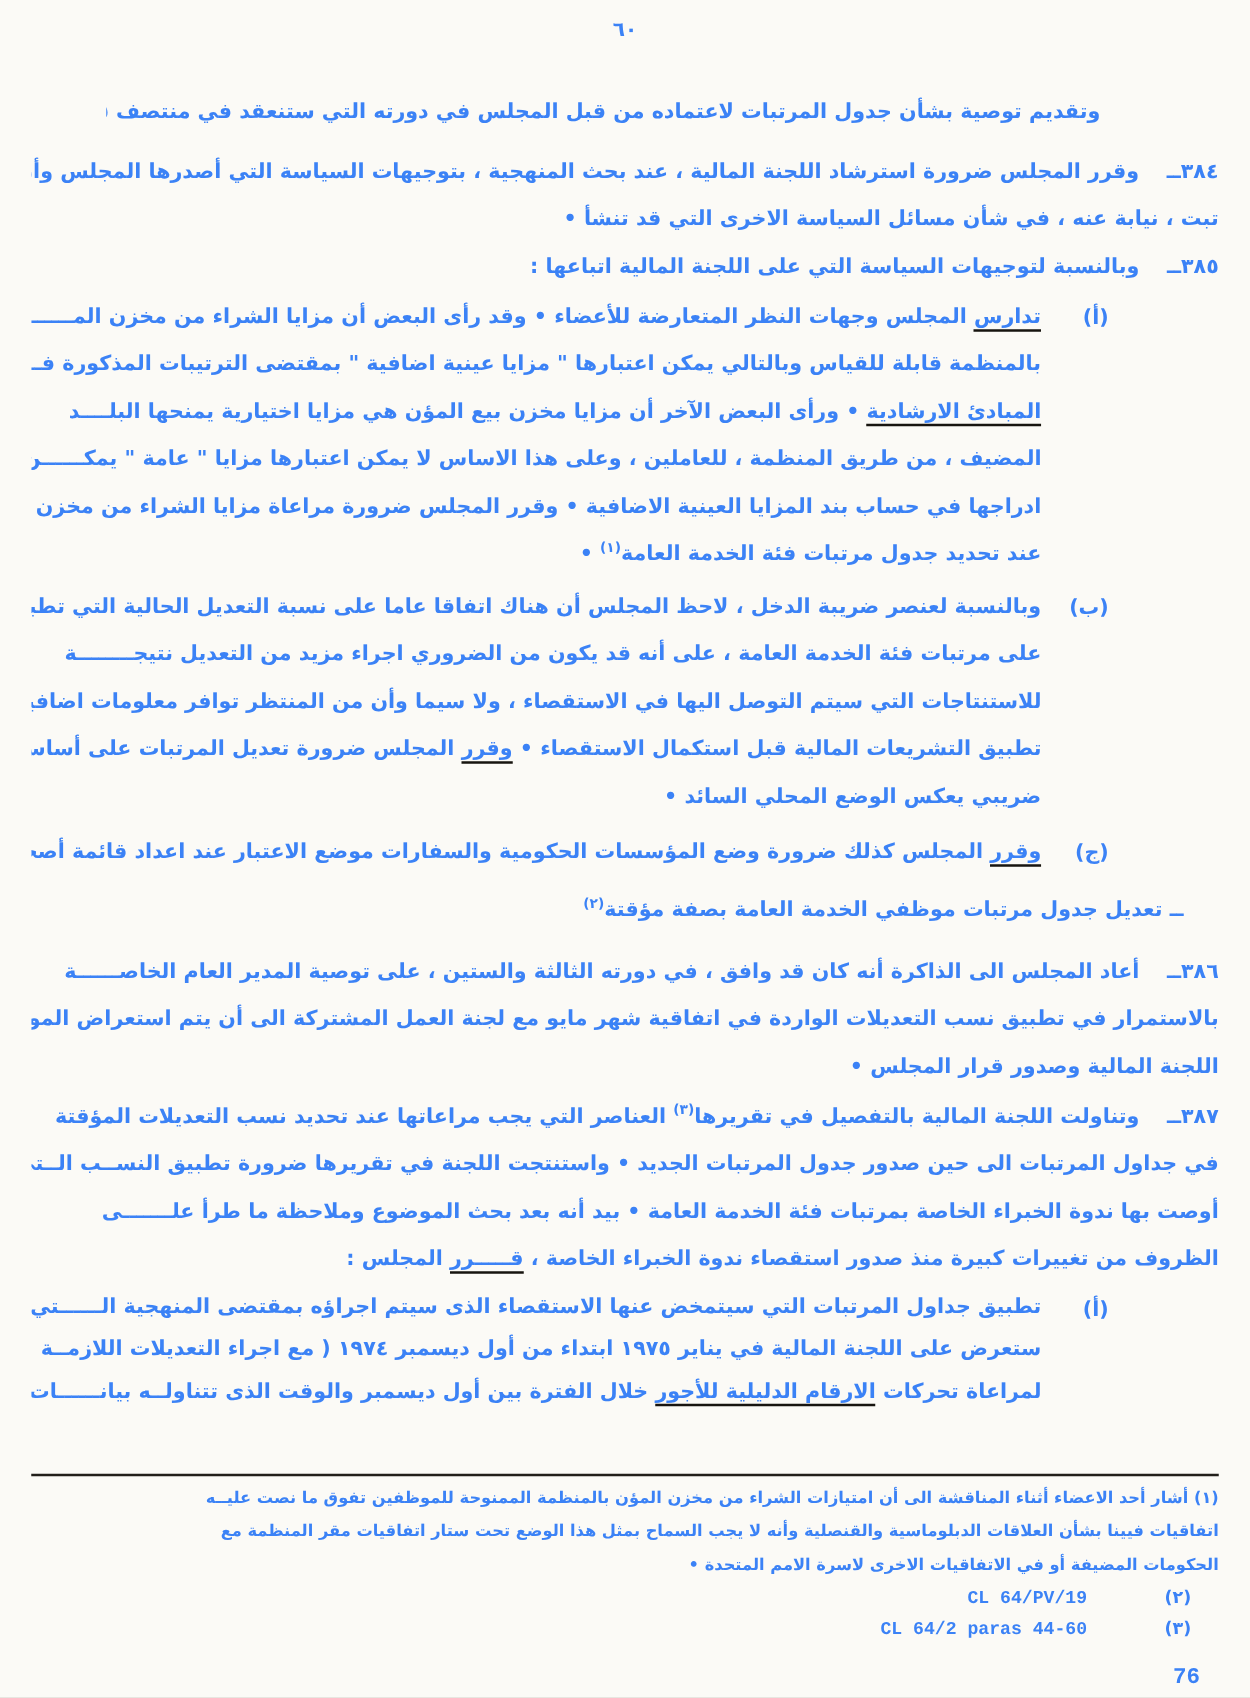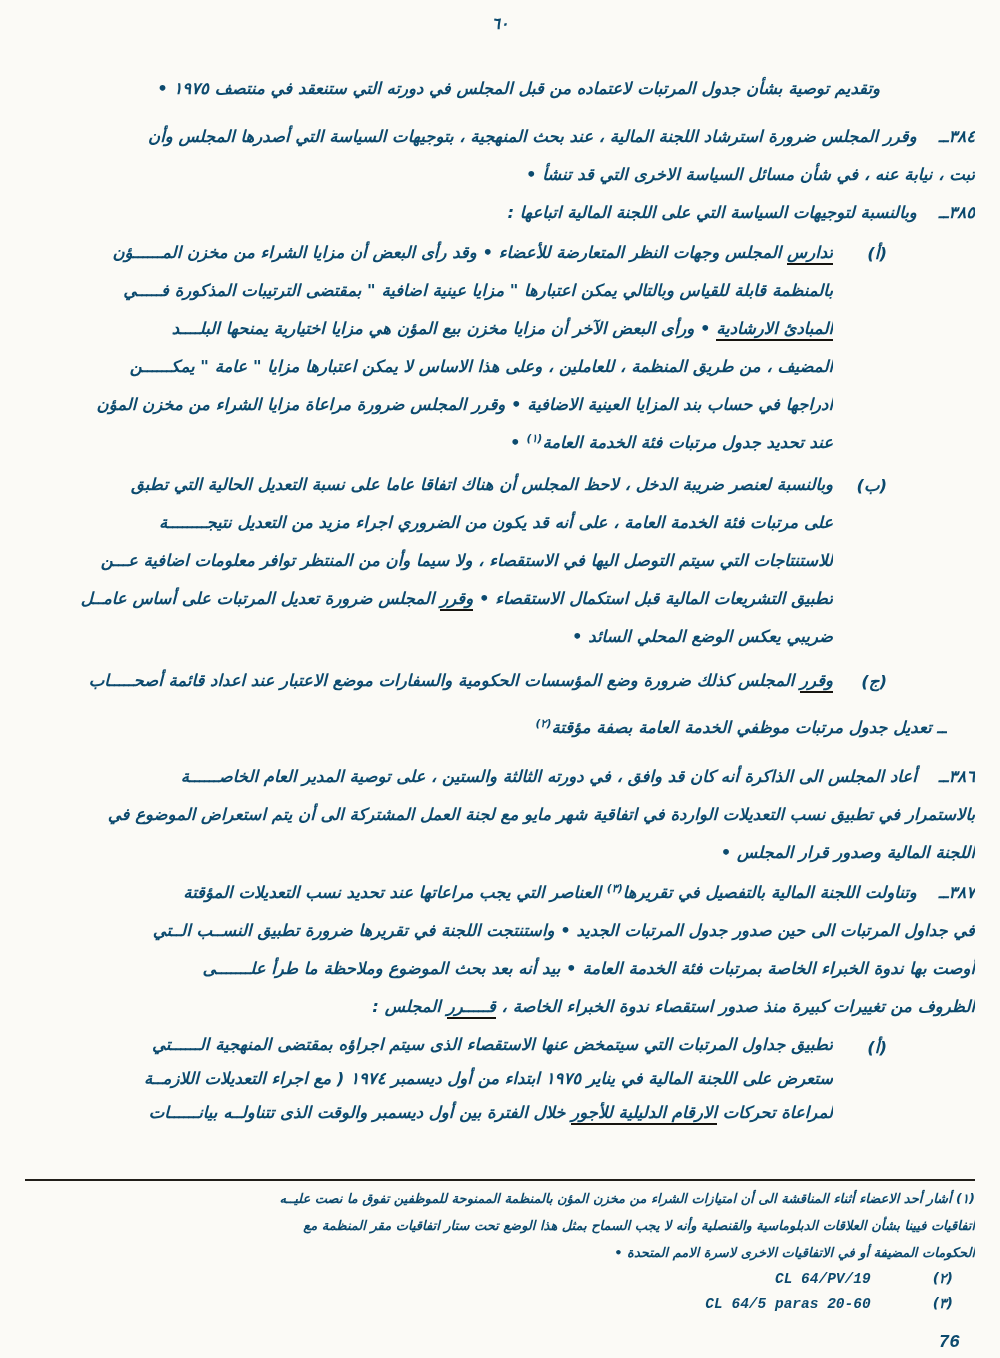--- a/index.html
+++ b/index.html
@@ -3,24 +3,23 @@
 <meta charset="utf-8">
 <style>
   html,body{margin:0;padding:0;background:#d8d5cd;}
   .page{
     position:relative;
     width:1000px;height:1358px;
     margin:0 auto;
     background:#fbfaf6;
     font-family:"DejaVu Sans",sans-serif;
     font-weight:700;
-    color:#0c4a6e;
+    color:#3b82f6;
     direction:rtl;
     overflow:hidden;
-    font-style:italic;
   }
   .main{position:absolute;top:0;left:25px;right:25px;bottom:190px;overflow:hidden;}
   .top-num{padding-top:12px;text-align:center;font-size:16px;line-height:24px;letter-spacing:2px;}
   .ln{line-height:38px;font-size:16.5px;white-space:nowrap;overflow:hidden;}
   .intro{margin:34px 95px 0 60px;}
   .para-384{margin-top:10px;}
   .para-385{margin-top:0;}
   .pnum{display:inline-block;margin-left:22px;}
   .item{position:relative;padding-right:142px;}
   .item .marker{position:absolute;right:88px;top:1px;line-height:38px;font-size:16.5px;}
@@ -125,18 +124,18 @@
 
   <div class="footer">
     <div class="fn-sep"></div>
     <div class="fn-line">(١) أشار أحد الاعضاء أثناء المناقشة الى أن امتيازات الشراء من مخزن المؤن بالمنظمة الممنوحة للموظفين تفوق ما نصت عليــه</div>
     <div class="fn-line">اتفاقيات فيينا بشأن العلاقات الدبلوماسية والقنصلية وأنه لا يجب السماح بمثل هذا الوضع تحت ستار اتفاقيات مقر المنظمة مع</div>
     <div class="fn-line">الحكومات المضيفة أو في الاتفاقيات الاخرى لاسرة الامم المتحدة •</div>
     <div class="fn-ref">
       <span>(٢)</span><span class="code" dir="ltr">CL 64/PV/19</span>
     </div>
     <div class="fn-ref">
-      <span>(٣)</span><span class="code" dir="ltr">CL 64/5 paras 20-60</span>
+      <span>(٣)</span><span class="code" dir="ltr">CL 64/2 paras 44-60</span>
     </div>
   </div>
 
   <div class="bottom-num">76</div>
 </div>
 
 </body></html>

